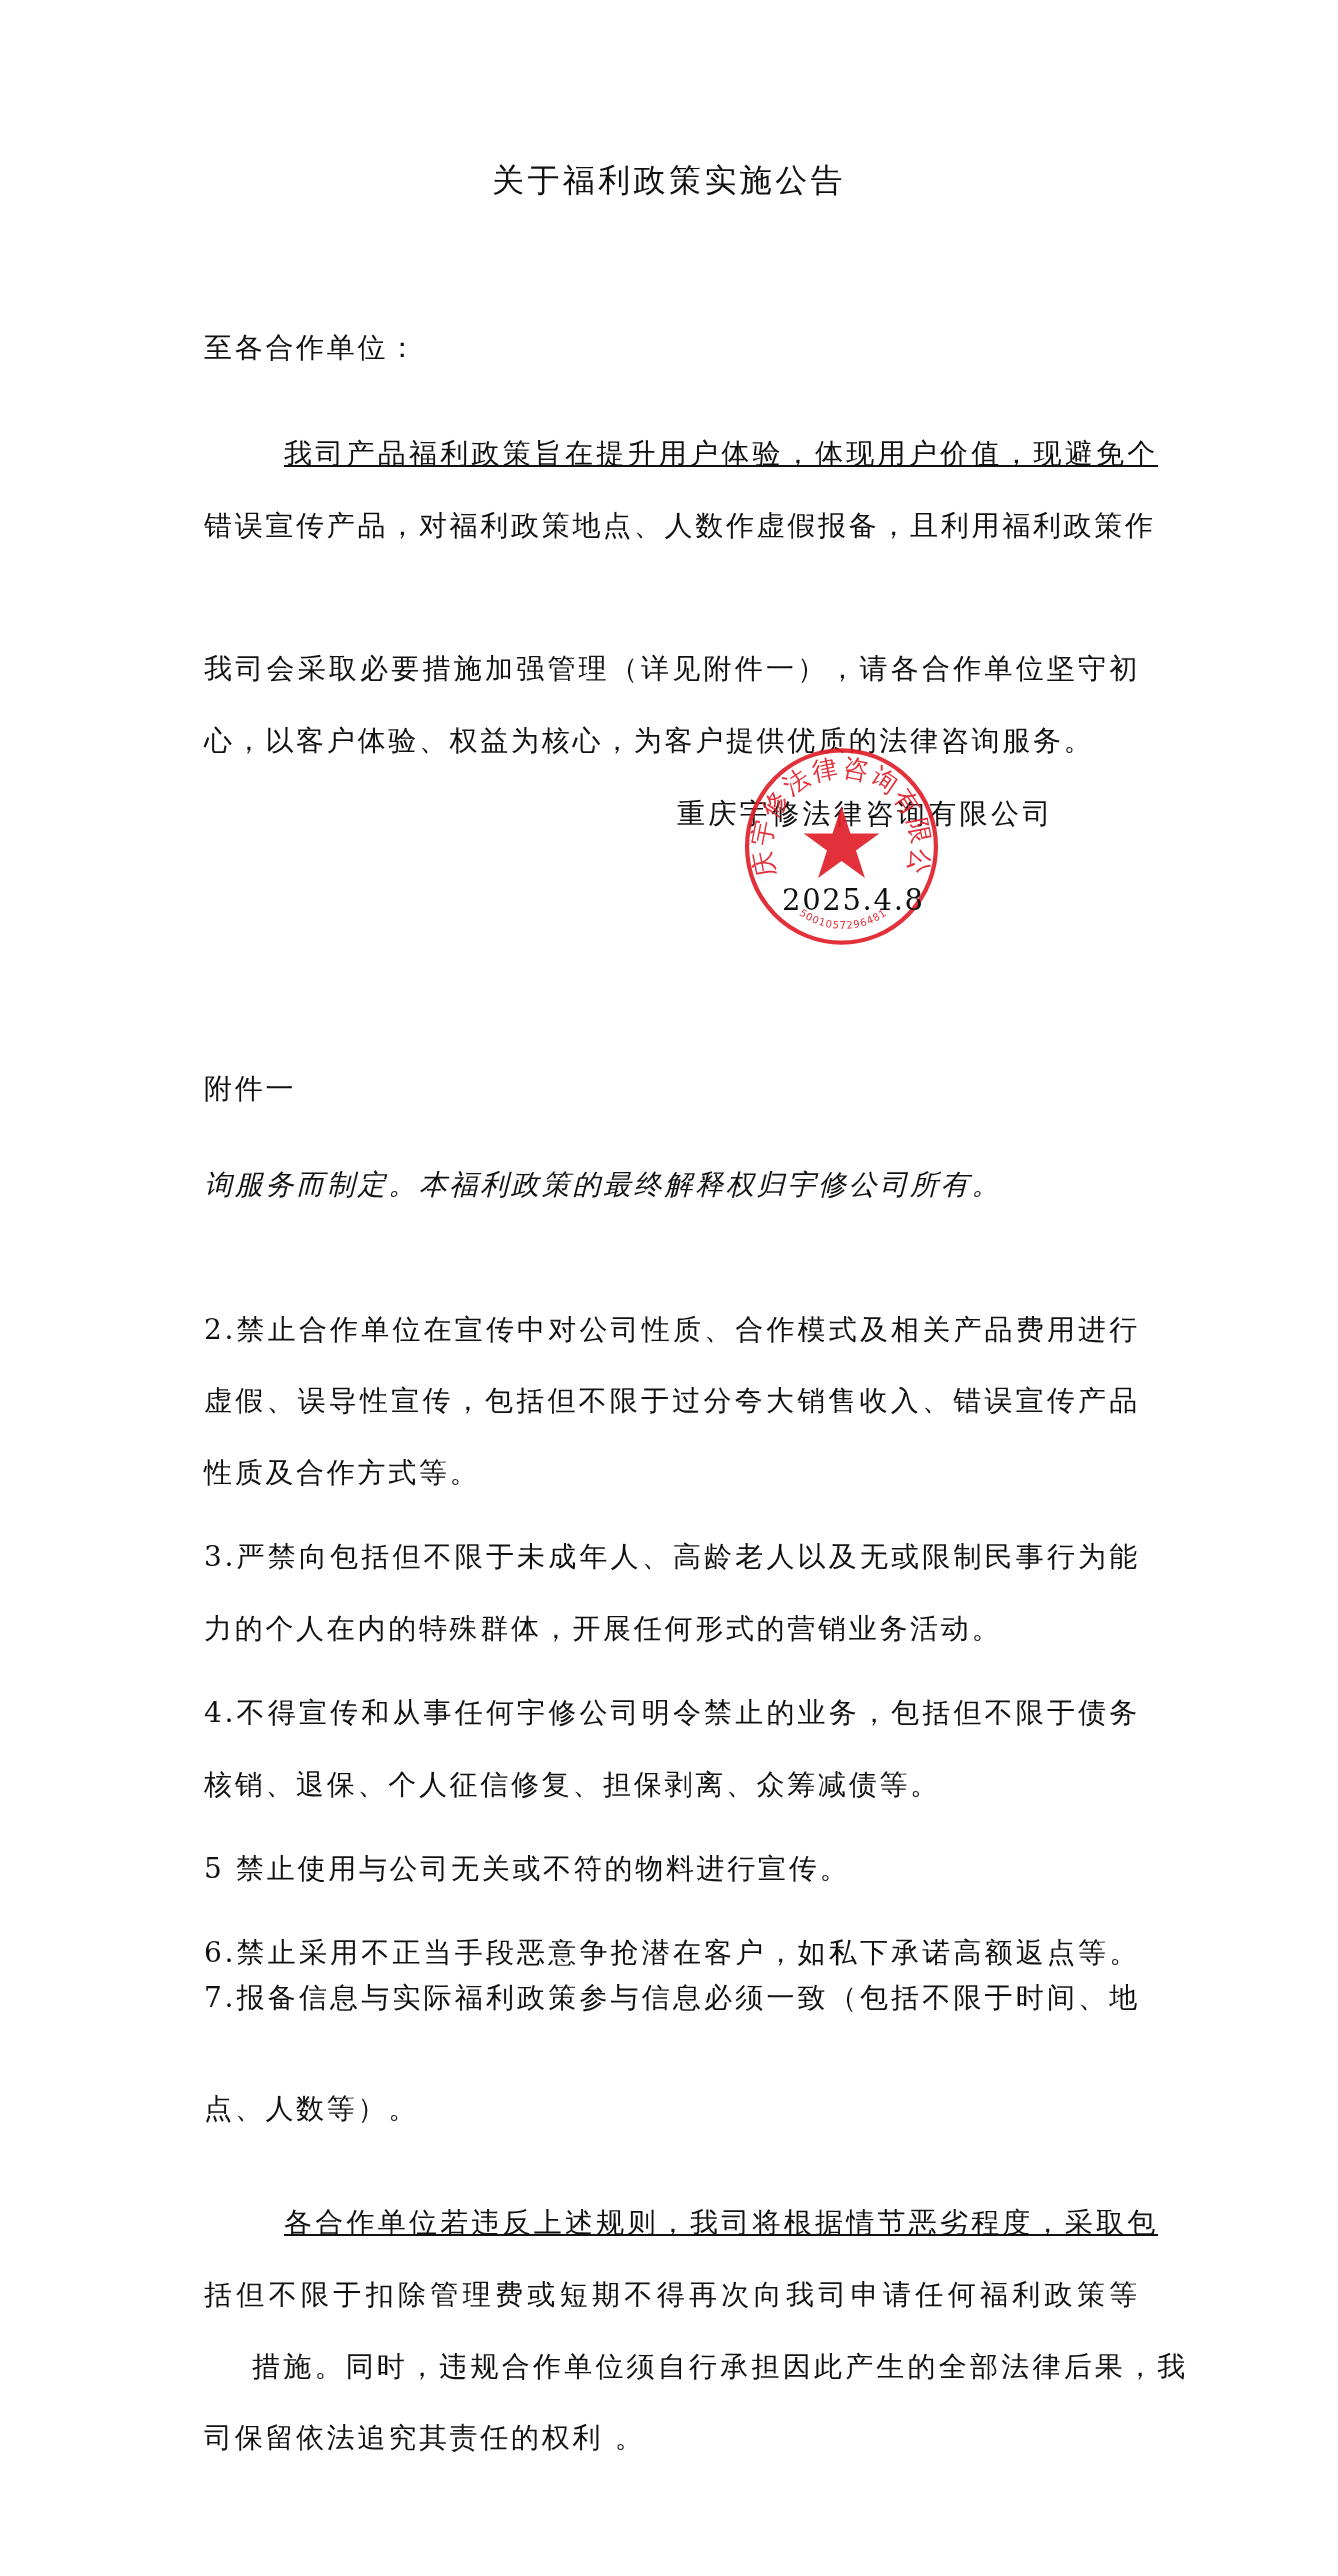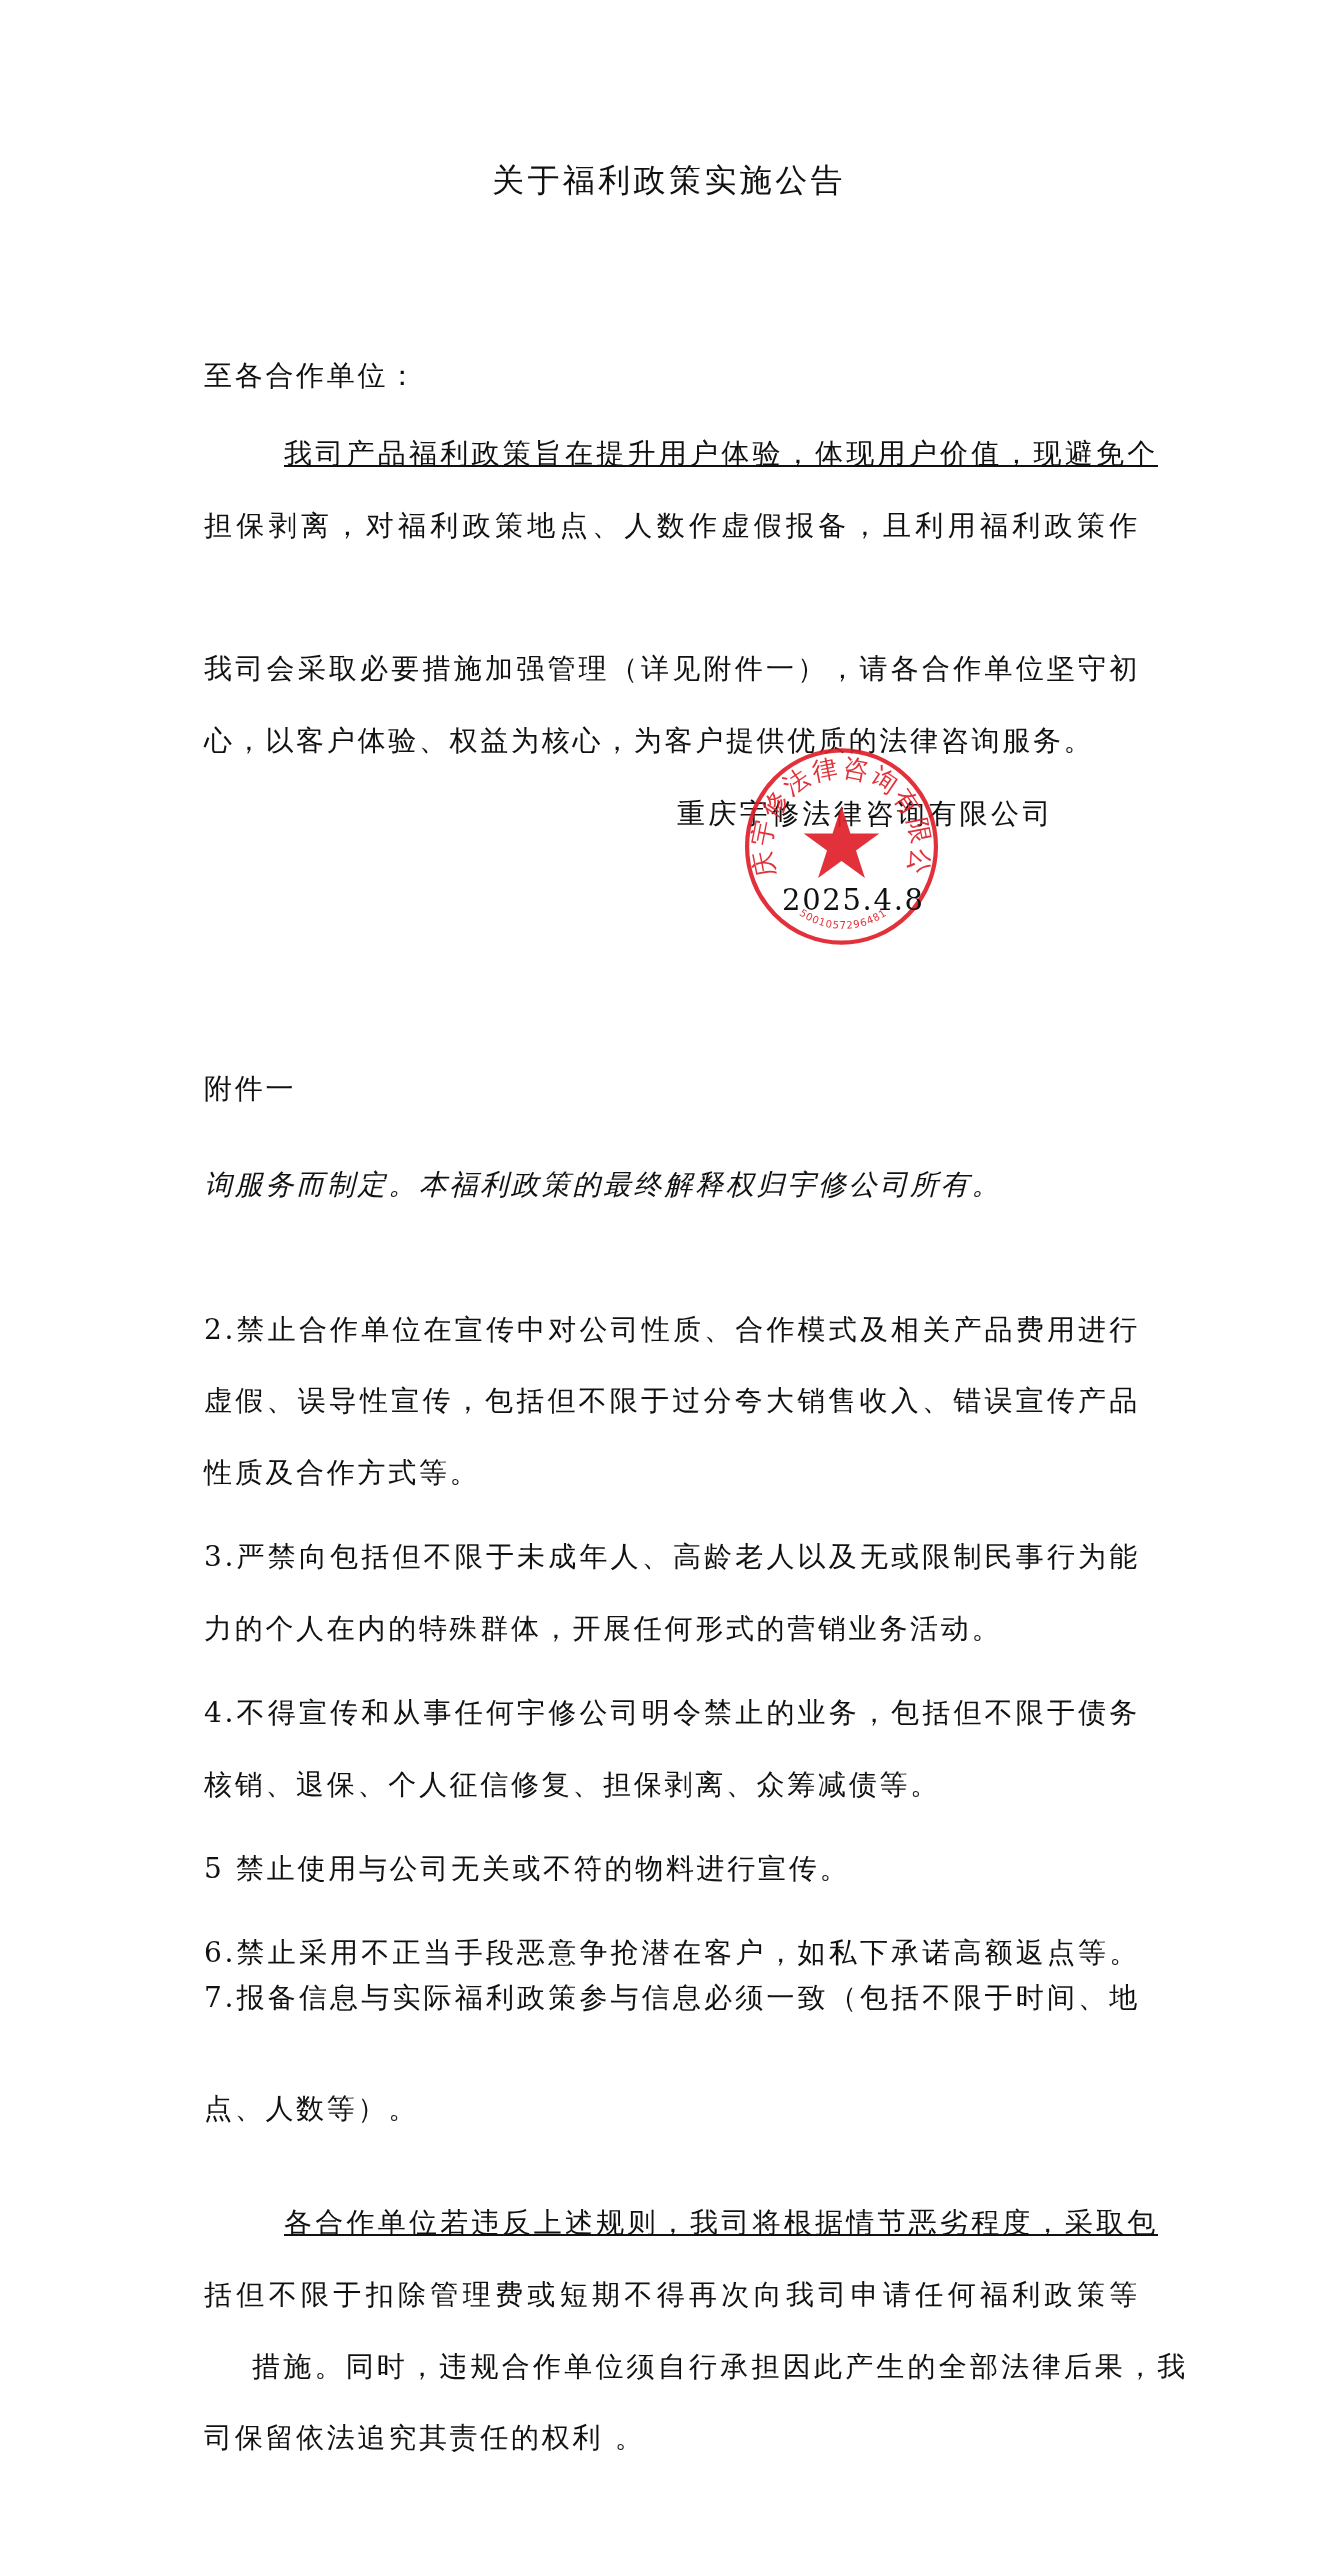--- a/index.html
+++ b/index.html
@@ -19,24 +19,24 @@
     .seal { position: absolute; left: 742px; top: 747px; width: 199px; height: 199px; z-index: 2;
             opacity: 0.92; }
   </style>
 </head>
 <body>
 
 <div class="page">
 
   <div class="title">关于福利政策实施公告</div>
 
-  <div class="line" style="top:356px;">至各合作单位：</div>
+  <div class="line" style="top:328px;">至各合作单位：</div>
 
   <div class="line justify indent" style="top:434px;">我司产品福利政策旨在提升用户体验，体现用户价值，现避免个</div>
-  <div class="line justify" style="top:506px;">担保剥离，对福利政策地点、人数作虚假报备，且利用福利政策作</div>
+  <div class="line justify" style="top:506px;">错误宣传产品，对福利政策地点、人数作虚假报备，且利用福利政策作</div>
   <div class="line justify" style="top:649px;">我司会采取必要措施加强管理（详见附件一），请各合作单位坚守初</div>
   <div class="line" style="top:721px;">心，以客户体验、权益为核心，为客户提供优质的法律咨询服务。</div>
 
   <div class="signature">重庆宇修法律咨询有限公司</div>
 
   <svg class="seal" viewBox="0 0 236 236">
     <defs>
       <path id="sealArcTop" d="M 40 150 A 84 84 0 1 1 196 150"></path>
       <path id="sealArcBottom" d="M 64 196 A 90 90 0 0 0 176 196"></path>
     </defs>

